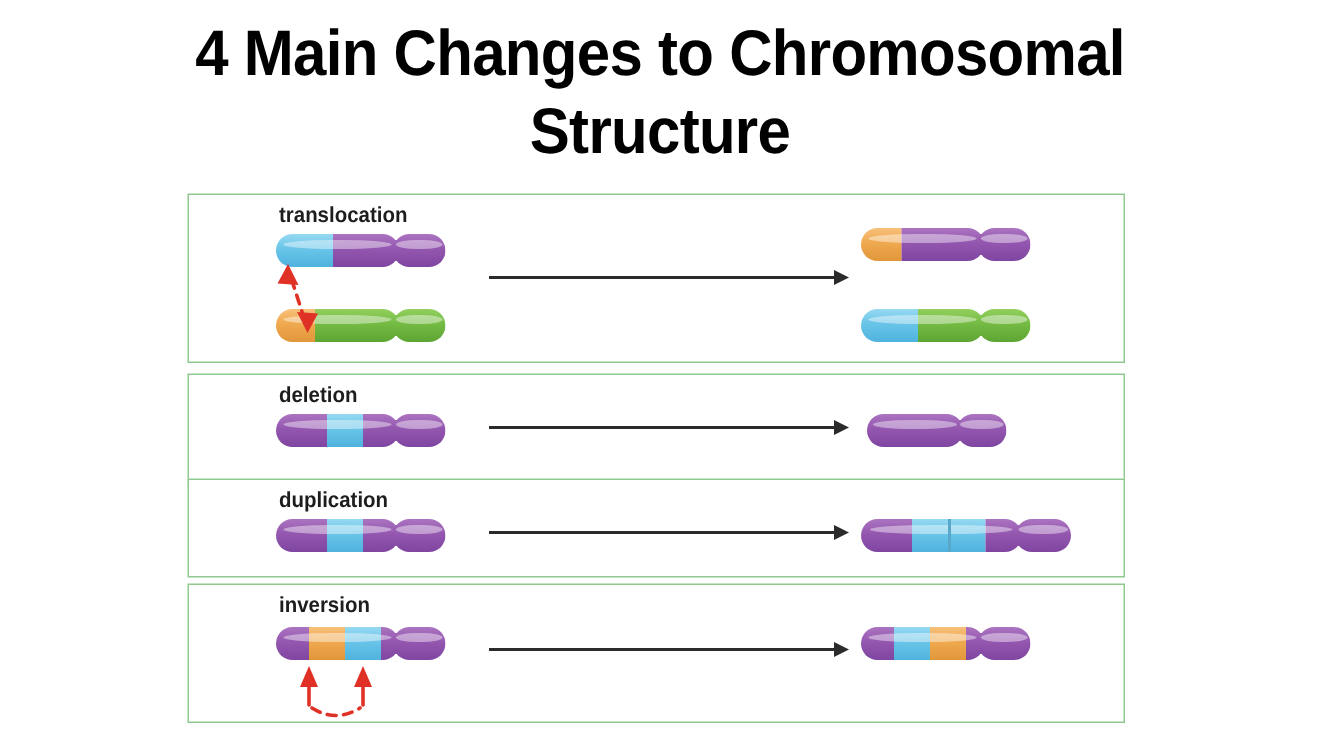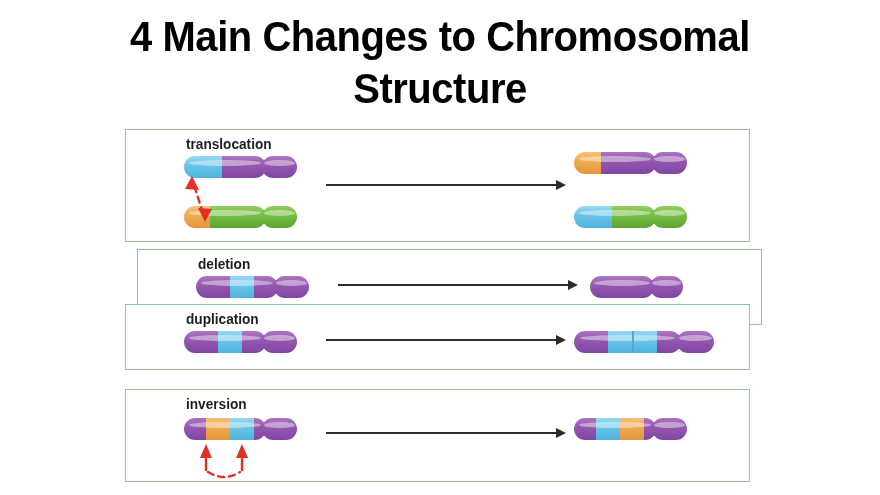--- a/index.html
+++ b/index.html
@@ -35,22 +35,22 @@
   
   .panel {
     position: absolute;
     left: 125px;
     width: 625px;
     box-sizing: border-box;
     border: 1px solid #8fc98f;
     background: #ffffff;
   }
   #panel-translocation { top: 129px; height: 113px; }
-  #panel-deletion      { top: 249px; height: 76px; margin-left: 12px; }
-  #panel-duplication   { top: 304px; height: 66px; }
+  #panel-deletion      { top: 249px; height: 76px; }
+  #panel-duplication   { top: 319px; height: 66px; }
   #panel-inversion     { top: 389px; height: 93px; }
 
   .panel-label {
     position: absolute;
     left: 60px;
     top: 6px;
     font-family: "Liberation Sans", sans-serif;
     font-weight: bold;
     font-size: 14.5px;
     color: #1d1d1d;

